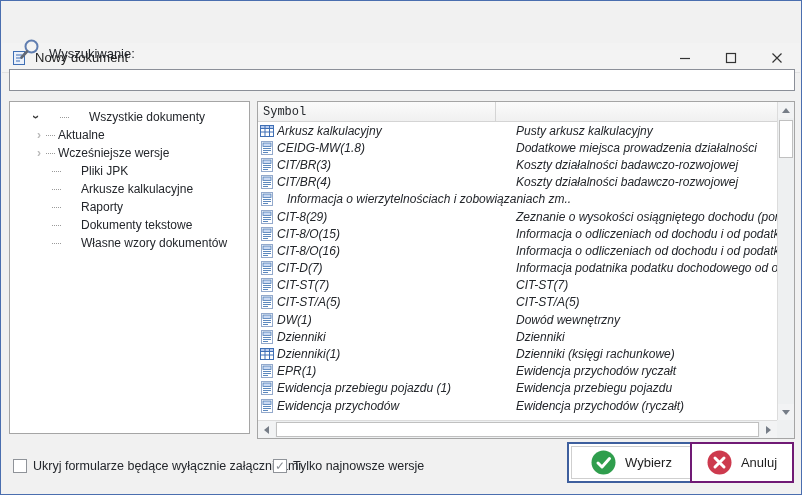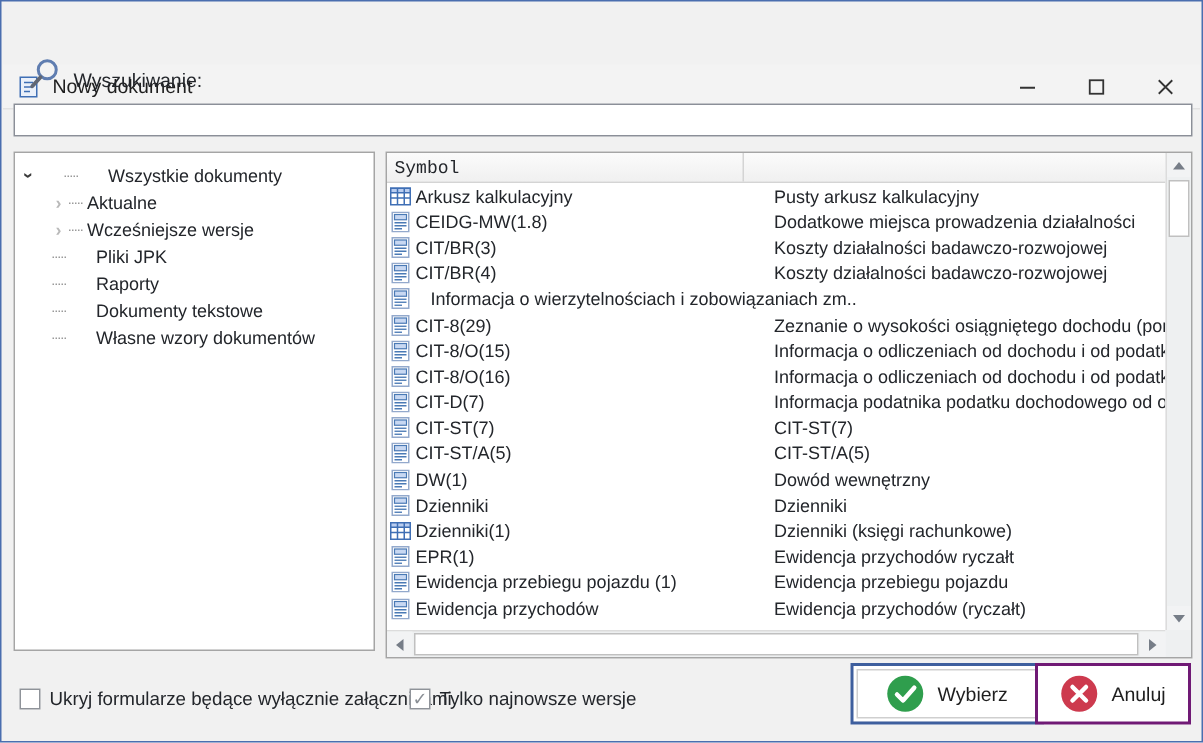--- a/index.html
+++ b/index.html
@@ -25,38 +25,38 @@
   .search-label { position:absolute; left:48px; top:45px; font-size:13px; color:#23262b; }
   .search-input { position:absolute; left:8px; top:68px; width:786px; height:22px;
                   border:1px solid #8b8f98; background:#fff; font-family:"Liberation Sans",sans-serif;
                   font-size:12px; padding:0 4px; outline:none; }
 
   
   .tree-panel { position:absolute; left:8px; top:100px; width:241px; height:333px;
                 background:#fff; border:1px solid #a5a5a5; padding-top:6px; overflow:hidden; }
   .tree-item { display:flex; align-items:center; height:18px; cursor:default; white-space:nowrap; }
   .tree-item .chev { width:10px; text-align:center; font-size:12px; line-height:10px; flex:0 0 auto; }
-  .tree-item.level-0 { padding-left:4px;gap:17px; }
+  .tree-item.level-0 { padding-left:21px;gap:17px; }
   .tree-item.level-1 { padding-left:24px; }
   .tree-item.state-expanded .chev { color:#3a3a3a; display:inline-block; transform:rotate(90deg); font-weight:bold; }
   .tree-item.state-collapsed .chev { color:#b9b9b9; font-weight:bold; }
   .tree-item.state-leaf .chev { visibility:hidden; width:2px; }
   .tree-item .dots { width:9px; border-top:1px dotted #9a9a9a; margin:0 3px 0 2px; flex:0 0 auto; }
   .tree-item .tree-label { font-size:12px; }
 
   
   .list-panel { position:absolute; left:256px; top:100px; width:538px; height:338px;
                 background:#fff; border:1px solid #a5a5a5;
                 display:grid; grid-template-columns:1fr 17px; grid-template-rows:20px 1fr 18px; }
   .list-header { grid-column:1; grid-row:1; display:flex; background:linear-gradient(#fbfbfb,#f0f0f0);
                  border-bottom:1px solid #d4d4d4;font-family:Liberation Mono, monospace; }
   .hcell { padding:3px 0 0 5px; font-size:12px; color:#23262b; }
   .hcell.sym { width:238px; border-right:1px solid #d4d4d4; }
   .hcell.ops { flex:1; }
-  .list-body { grid-column:1; grid-row:2; overflow:hidden; }
+  .list-body { grid-column:1; grid-row:2; overflow:hidden;font-style:italic; }
   .lrow { display:flex; align-items:center; height:17.2px; white-space:nowrap; cursor:default; }
   .lrow .ric { width:14px; height:14px; margin:0 3px 0 2px; flex:0 0 auto; }
   .lrow .sym { width:229px; overflow:hidden; flex:0 0 auto; }
   .lrow .ops { padding-left:10px; overflow:hidden; flex:1; }
 
   
   .vscroll { grid-column:2; grid-row:1 / span 2; background:#eef0f1; border-left:1px solid #dcdcdc;
              display:flex; flex-direction:column; }
   .sbtn { height:16px; display:flex; align-items:center; justify-content:center; background:#f2f3f4; flex:0 0 auto; }
   .vtrack { flex:1; position:relative; }
@@ -143,20 +143,25 @@
       <span class="dots"></span>
       <span class="tree-label">Wcześniejsze wersje</span>
     </div>
 
     <div class="tree-item level-0 state-leaf">
       <span class="chev">›</span>
       <span class="dots"></span>
       <span class="tree-label">Pliki JPK</span>
     </div>
 
+    <div class="tree-item level-0 state-leaf">
+      <span class="chev">›</span>
+      <span class="dots"></span>
+      <span class="tree-label">Arkusze kalkulacyjne</span>
+    </div>
 
     <div class="tree-item level-0 state-leaf">
       <span class="chev">›</span>
       <span class="dots"></span>
       <span class="tree-label">Raporty</span>
     </div>
 
     <div class="tree-item level-0 state-leaf">
       <span class="chev">›</span>
       <span class="dots"></span>

